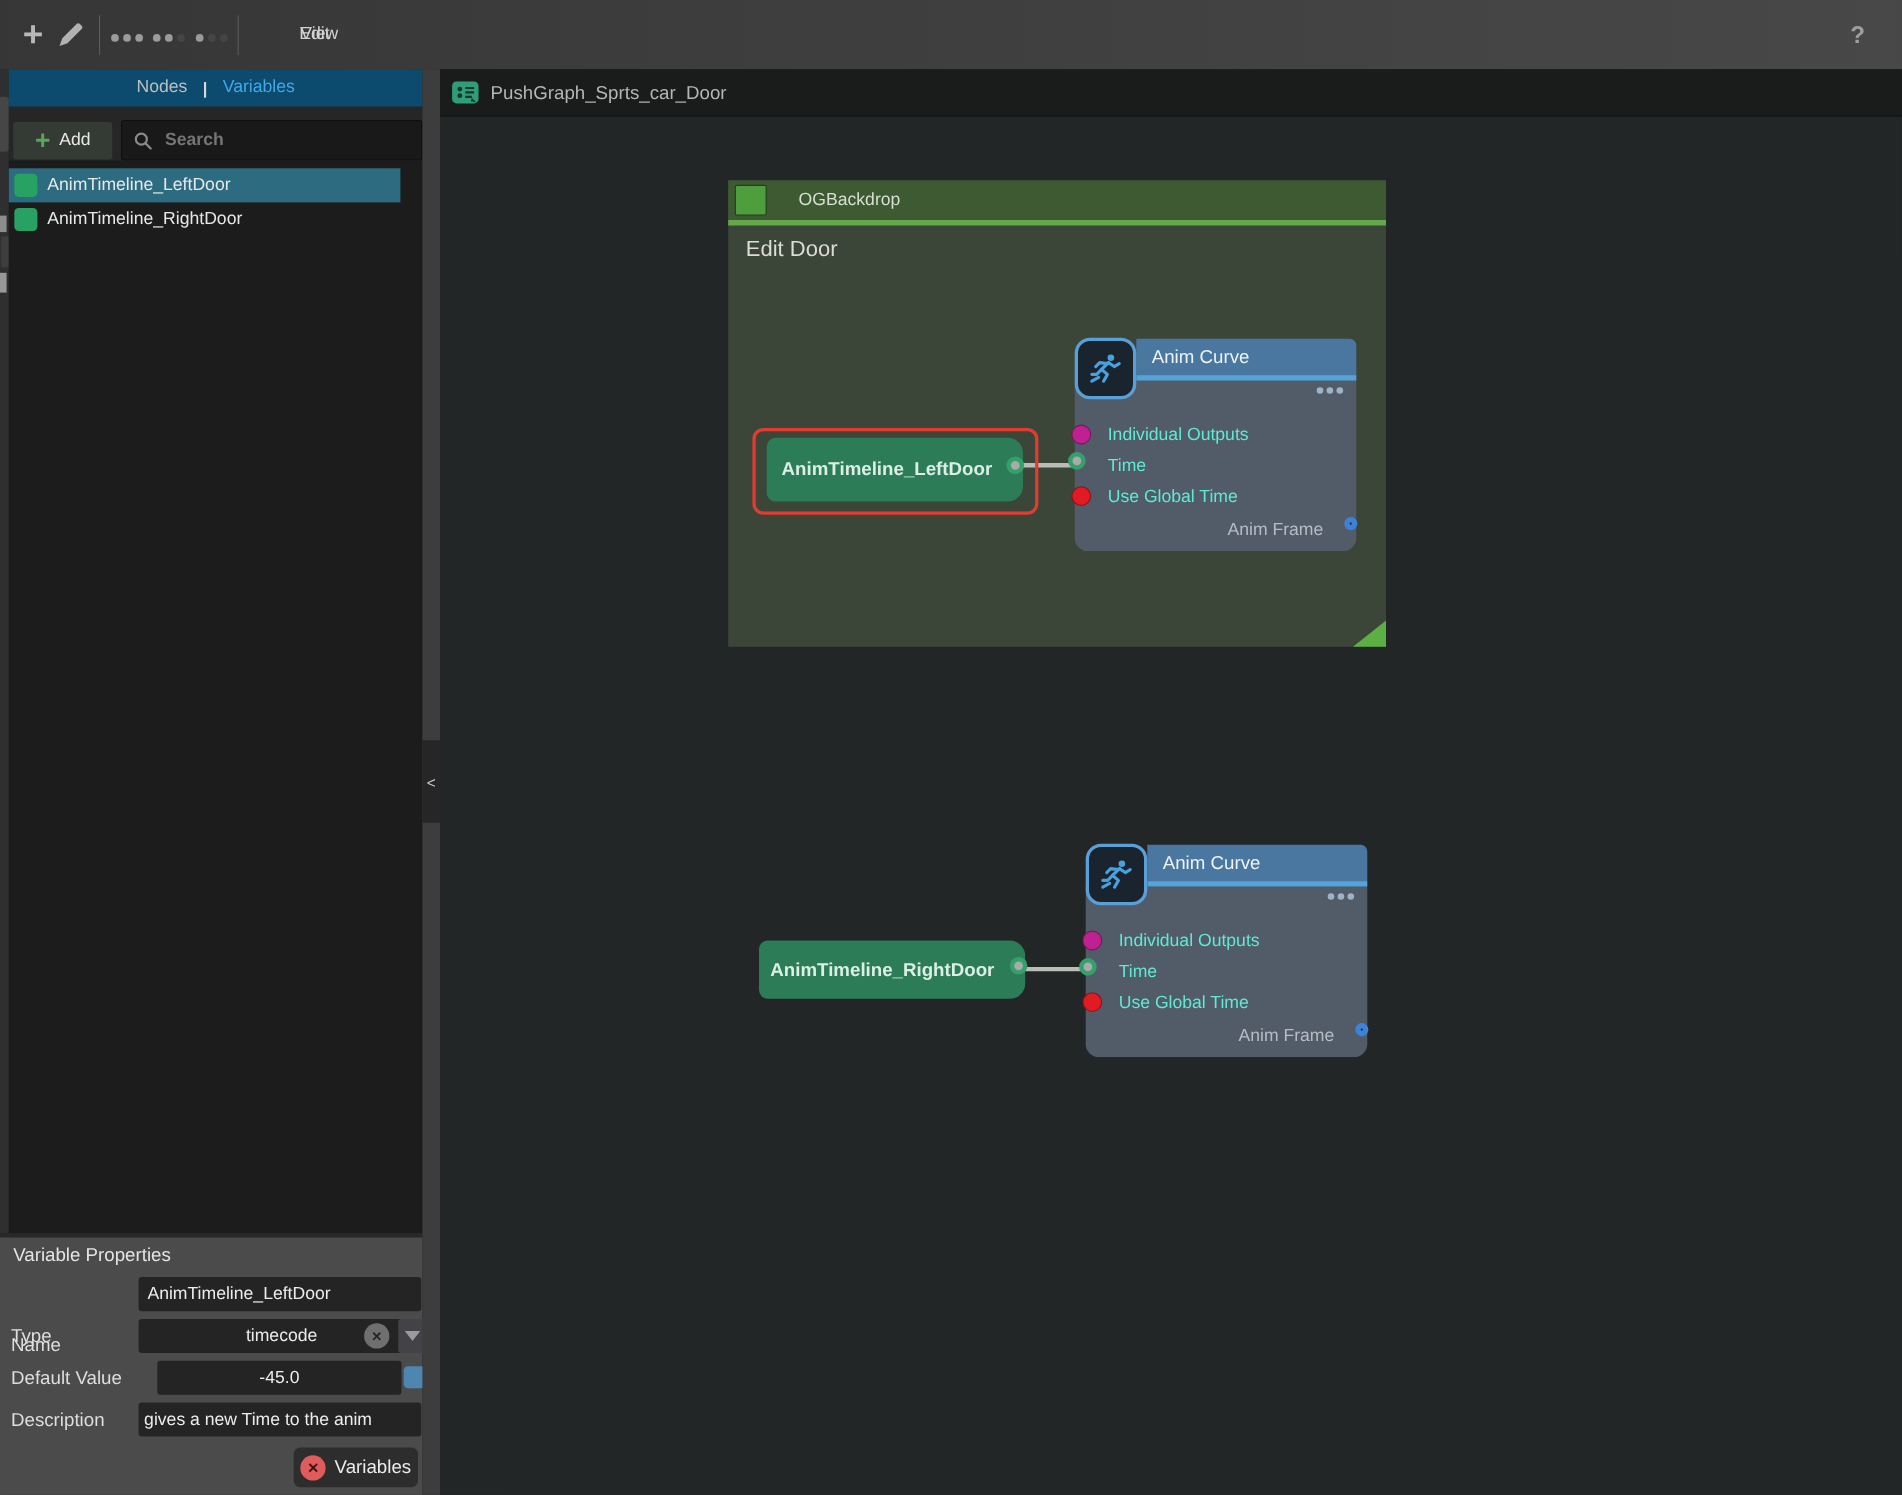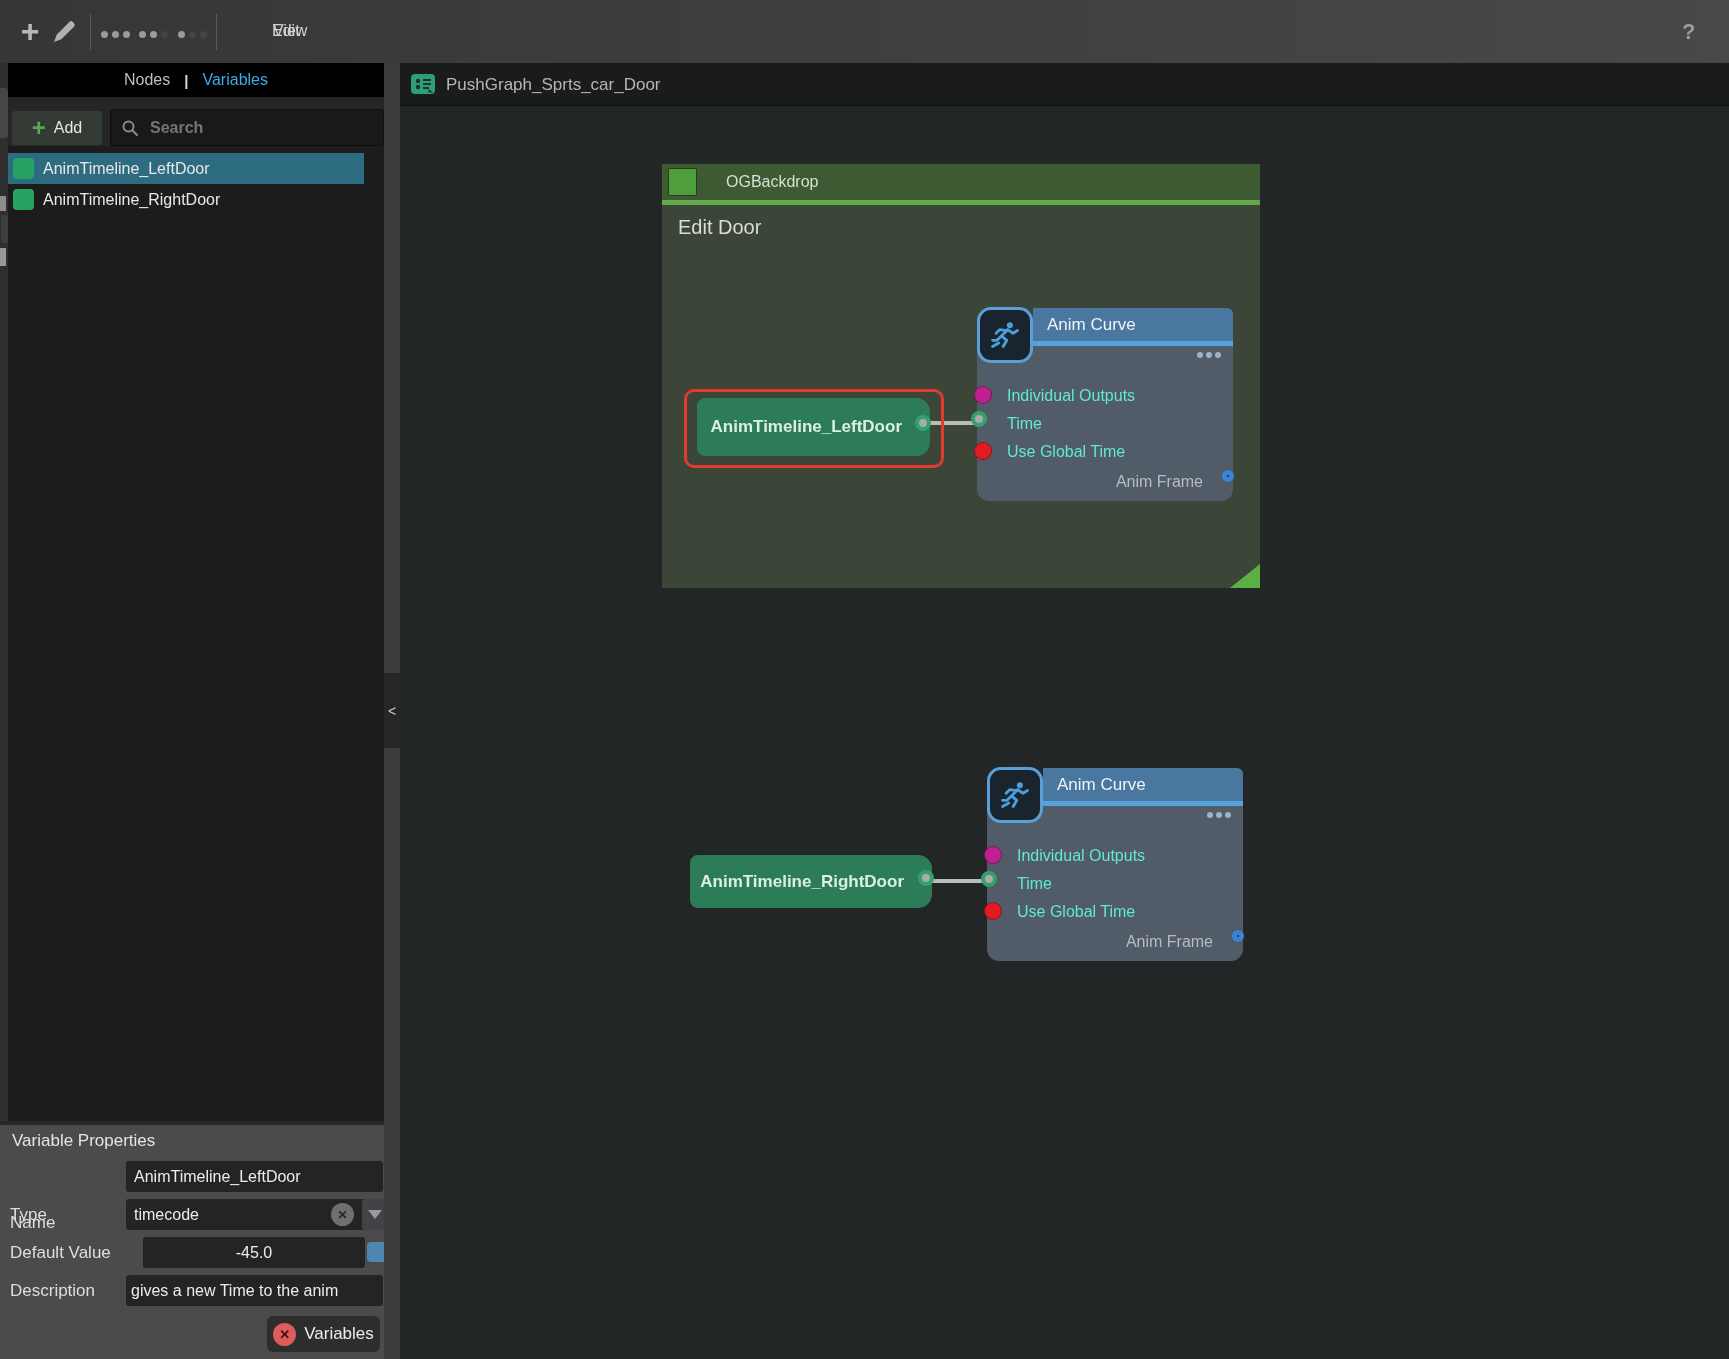--- a/index.html
+++ b/index.html
@@ -19,21 +19,21 @@
   .tb-help{left:1682px;top:19px;font-size:22px;font-weight:bold;color:#9e9e9e;cursor:pointer;}
 
   
   .edge-strip{left:0;top:63px;width:8px;height:1296px;background:#2f2f2f;}
   .em1{left:0;top:88px;width:8px;height:50px;background:#464646;border-radius:0 3px 3px 0;}
   .em2{left:0;top:196px;width:6px;height:15px;background:#8d8d8d;}
   .em3{left:1px;top:215px;width:7px;height:28px;background:#3e3e3e;}
   .em4{left:0;top:248px;width:6px;height:18px;background:#989898;}
 
   
-  .sb-head{left:8px;top:63px;width:376px;height:34px;background:#000000;display:flex;align-items:center;justify-content:center;gap:14px;}
+  .sb-head{left:8px;top:63px;width:376px;height:34px;background:#0c4a6e;display:flex;align-items:center;justify-content:center;gap:14px;}
   .sb-tab{font-size:16px;color:#bfbfbf;cursor:pointer;}
   .sb-tab-sep{font-size:15px;color:#d9d9d9;font-weight:bold;}
   .sb-tab.active{color:#3fa9e8;}
   .sb-tools{left:8px;top:97px;width:376px;height:49px;background:#262626;}
   .add-btn{left:12px;top:111px;width:90px;height:34px;background:#343a34;border-radius:3px;display:flex;align-items:center;justify-content:center;gap:8px;cursor:pointer;}
   .add-plus{color:#5aa55a;font-size:24px;font-weight:bold;line-height:24px;}
   .add-label{color:#e8e8e8;font-size:16px;}
   .search-box{left:110px;top:109px;width:274px;height:37px;background:#191919;border:1px solid #0e0e0e;border-radius:3px;display:flex;align-items:center;padding:0 10px;gap:9px;}
   .search-box input{flex:1;background:transparent;border:none;outline:none;color:#cfcfcf;font-size:16px;font-weight:bold;}
   .search-box input::placeholder{color:#757575;}
@@ -43,21 +43,21 @@
   .var-swatch{width:21px;height:21px;background:#27a263;border-radius:4px;flex:0 0 auto;}
   .var-name{color:#e8e8e8;font-size:16px;white-space:nowrap;}
 
   
   .props-divider{left:0;top:1121px;width:384px;height:4px;background:#282828;}
   .props{left:0;top:1125px;width:384px;height:234px;background:#4b4b4b;}
   .props-title{left:12px;top:1131px;font-size:17px;color:#e5e5e5;}
   .fld-label{font-size:17px;color:#dedede;}
   .fld-input{background:#242424;border:none;outline:none;border-radius:3px;color:#ececec;font-size:16px;padding:0 8px;}
   .l-name{left:10px;top:1213px;} .i-name{left:126px;top:1161px;width:257px;height:31px;}
-  .l-type{left:10px;top:1205px;} .i-type{left:126px;top:1199px;width:260px;height:31px;}
+  .l-type{left:10px;top:1205px;} .i-type{left:126px;top:1199px;width:260px;height:31px;text-align:center;}
   .clear-btn{left:331px;top:1203px;width:23px;height:23px;background:#6f6f6f;border-radius:50%;color:#262626;font-size:12px;font-weight:bold;display:flex;align-items:center;justify-content:center;cursor:pointer;}
   .type-drop{left:362px;top:1199px;width:26px;height:31px;background:#424247;border-radius:3px;display:flex;align-items:center;justify-content:center;cursor:pointer;}
   .caret{width:0;height:0;border-left:7px solid transparent;border-right:7px solid transparent;border-top:9px solid #9b9b9b;}
   .l-def{left:10px;top:1243px;} .i-def{left:143px;top:1237px;width:222px;height:31px;text-align:center;}
   .def-swatch{left:367px;top:1242px;width:20px;height:20px;background:#4e86b2;border-radius:4px;cursor:pointer;}
   .l-desc{left:10px;top:1281px;} .i-desc{left:126px;top:1275px;width:257px;height:31px;padding:0 5px;}
   .var-del-btn{left:267px;top:1316px;width:113px;height:36px;background:#2d2d2d;border-radius:6px;display:flex;align-items:center;justify-content:center;gap:8px;cursor:pointer;}
   .del-x{width:23px;height:23px;border-radius:50%;background:#e05b5b;color:#3a1414;font-size:13px;font-weight:bold;display:flex;align-items:center;justify-content:center;}
   .var-del-label{color:#ececec;font-size:17px;}
 

